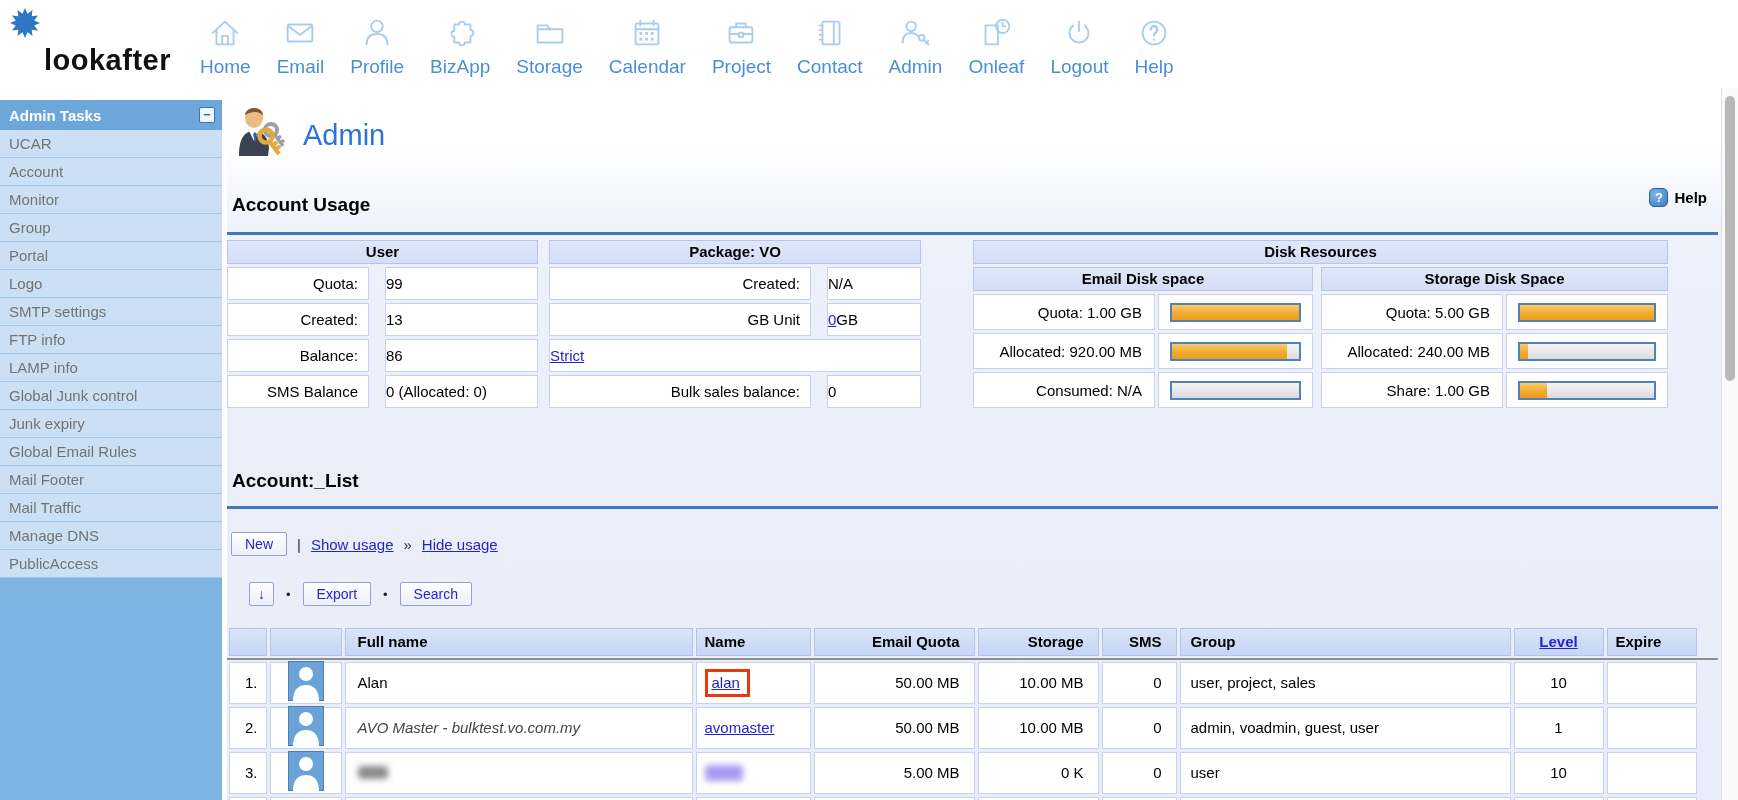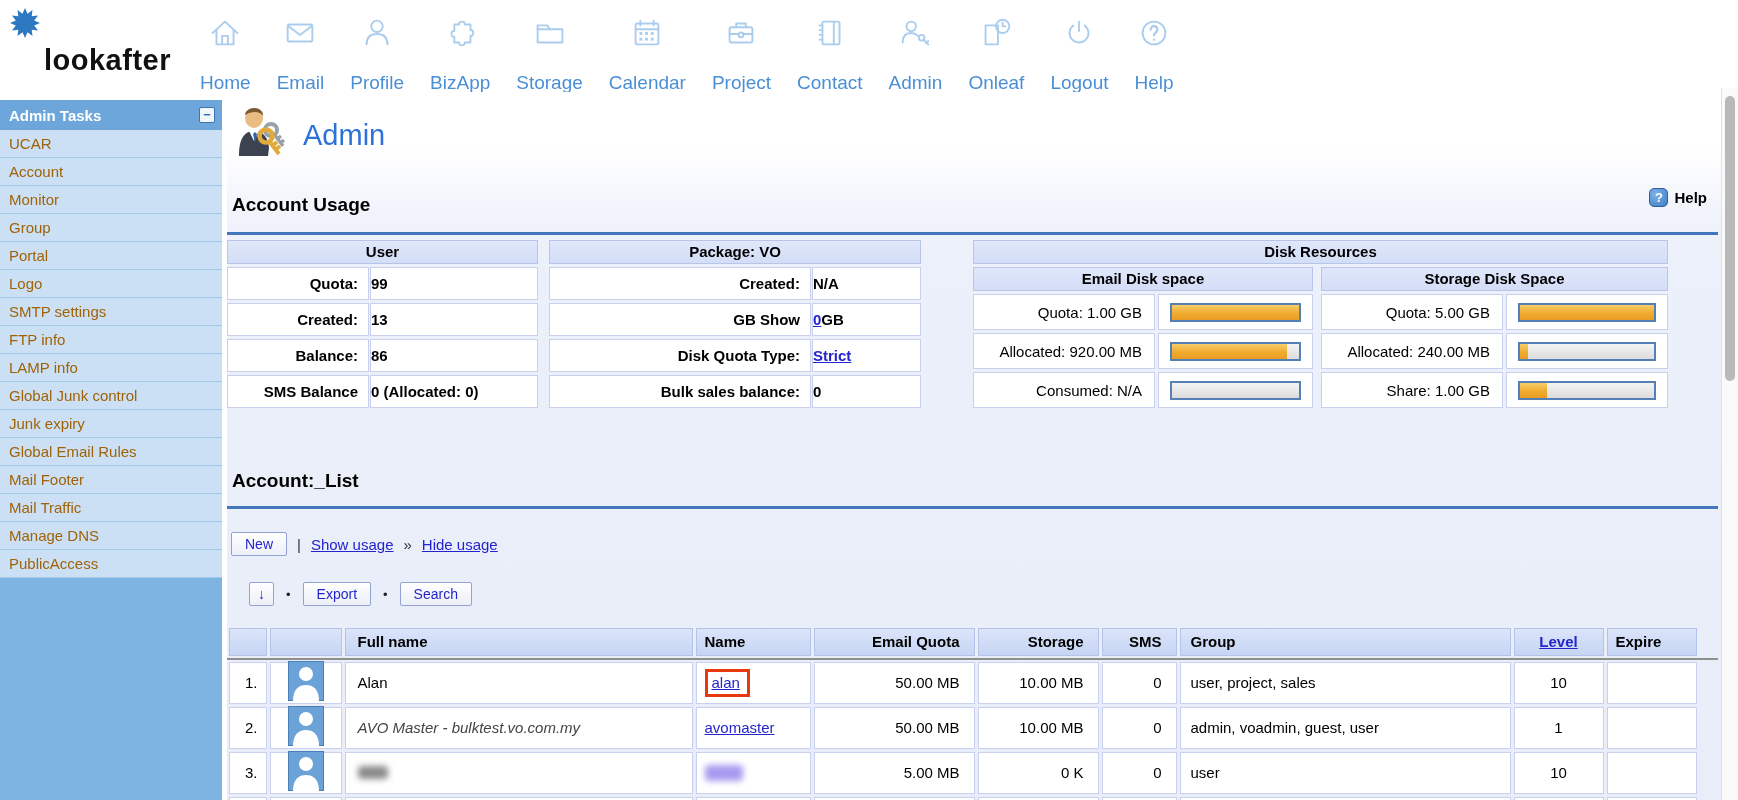--- a/index.html
+++ b/index.html
@@ -8,49 +8,49 @@
     position:relative; background:#ffffff; overflow:hidden;
     font-family:"Liberation Sans", sans-serif; color:#000;
   }
   
   .topbar { position:absolute; left:0; top:0; width:1738px; height:92px; background:#fff; }
   .starburst { position:absolute; left:10px; top:8px; }
   .logo { position:absolute; left:44px; top:44px; font-size:29px; font-weight:800; letter-spacing:0.5px; color:#111; }
   .nav { position:absolute; left:196px; top:8px; display:flex; gap:18px; }
   .nav-item { display:flex; flex-direction:column; align-items:center; cursor:pointer; padding:2px 4px; }
   .nav-item .nicon { height:42px; display:flex; align-items:flex-end; }
-  .nav-item .nlabel { font-size:19px; color:#4a8fd6; margin-top:20px; }
+  .nav-item .nlabel { font-size:19px; color:#4a8fd6; margin-top:4px; }
   .nicon svg { stroke:#abcded; fill:none; stroke-width:2; stroke-linecap:round; stroke-linejoin:round; }
   
   .sidebar { position:absolute; left:0; top:100px; width:222px; height:700px; display:flex; flex-direction:column; }
   .sb-header { height:30px; background:#6ca6da; color:#fff; font-weight:bold; font-size:15px;
                display:flex; align-items:center; justify-content:space-between; padding:0 7px 0 9px; }
   .sb-collapse { width:16px; height:16px; background:#f2f7fc; border:1px solid #3f74ad; color:#2d6cb5;
                  font-size:13px; line-height:13px; text-align:center; cursor:pointer; border-radius:2px; }
-  .sb-item { height:28px; background:#cbe0f4; border-bottom:1px solid #a3c9e9; color:#a16207;
+  .sb-item { height:28px; background:#cbe0f4; border-bottom:1px solid #a3c9e9; color:#737373;
              font-size:15px; display:flex; align-items:center; padding-left:9px; cursor:pointer; }
   .sb-rest { flex:1; background:#7db4e2; }
   
   .content { position:absolute; left:227px; top:92px; width:1494px; height:708px;
              background:linear-gradient(180deg,#ffffff 0px,#ffffff 55px,#f2f4fc 115px,#ecf0fa 170px,#e9edf9 708px); }
   .admin-header { position:absolute; left:8px; top:14px; display:flex; align-items:center; gap:18px; }
   .admin-title { font-size:29px; color:#2d72d8; }
   .section-heading { position:absolute; left:5px; font-size:19px; font-weight:bold; color:#000; }
   .help-box { position:absolute; right:14px; top:96px; display:flex; align-items:center; gap:6px; cursor:pointer; }
   .help-icon { width:19px; height:19px; border-radius:5px; background:radial-gradient(circle at 35% 30%,#7fb3ea,#3f7cc4);
                border:1px solid #2e5f9e; color:#fff; font-size:13px; font-weight:bold; text-align:center; line-height:18px; }
   .help-label { font-size:15px; font-weight:bold; }
   .blue-rule { position:absolute; left:0; width:1491px; height:3px; background:#4376ba; }
   
   .usage-panel { position:absolute; left:0; top:148px; width:1493px; display:flex; gap:11px; }
   .grp { display:flex; flex-direction:column; gap:3px; }
   .grp-user { width:311px; } .grp-package { width:372px; } .grp-disk { width:736px;padding-left:41px; }
   .grp-header { height:24px; background:linear-gradient(#e0e7fa,#d3ddf6); border:1px solid #b9c4ea;
                 font-size:15px; font-weight:bold; text-align:center; line-height:22px; }
-  .u-row { display:flex; gap:1px; height:33px;font-weight:bold; }
+  .u-row { display:flex; gap:16px; height:33px; }
   .u-cell { background:#fff; border:1px solid #c8d0ee; display:flex; align-items:center; font-size:15px; }
   .u-label { justify-content:flex-end; padding-right:10px; }
   .u-value { flex:1; }
   .grp-user .u-label { width:142px; }
   .grp-package .u-label { width:262px; }
   .disk-cols { display:flex; gap:8px; }
   .disk-sub { display:flex; flex-direction:column; gap:3px; }
   .disk-sub.email { width:386px; } .disk-sub.storage { width:394px; }
   .d-row { display:flex; gap:3px; height:36px; }
   .d-label { width:182px; background:#fff; border:1px solid #c8d0ee; display:flex; align-items:center;
@@ -303,28 +303,27 @@
       </div>
     </div>
 
     <div class="grp grp-package">
       <div class="grp-header">Package: VO</div>
       <div class="u-row">
         <div class="u-cell u-label">Created:</div>
         <div class="u-cell u-value">N/A</div>
       </div>
       <div class="u-row">
-        <div class="u-cell u-label">GB Show</div>
+        <div class="u-cell u-label">GB Unit</div>
         <div class="u-cell u-value">
             <a class="plain-link">0</a>
             <span> GB</span>
           </div>
       </div>
       <div class="u-row">
-        <div class="u-cell u-label">Disk Quota Type:</div>
         <div class="u-cell u-value">
             <a class="plain-link">Strict</a>
           </div>
       </div>
       <div class="u-row">
         <div class="u-cell u-label">Bulk sales balance:</div>
         <div class="u-cell u-value">0</div>
       </div>
     </div>
 

